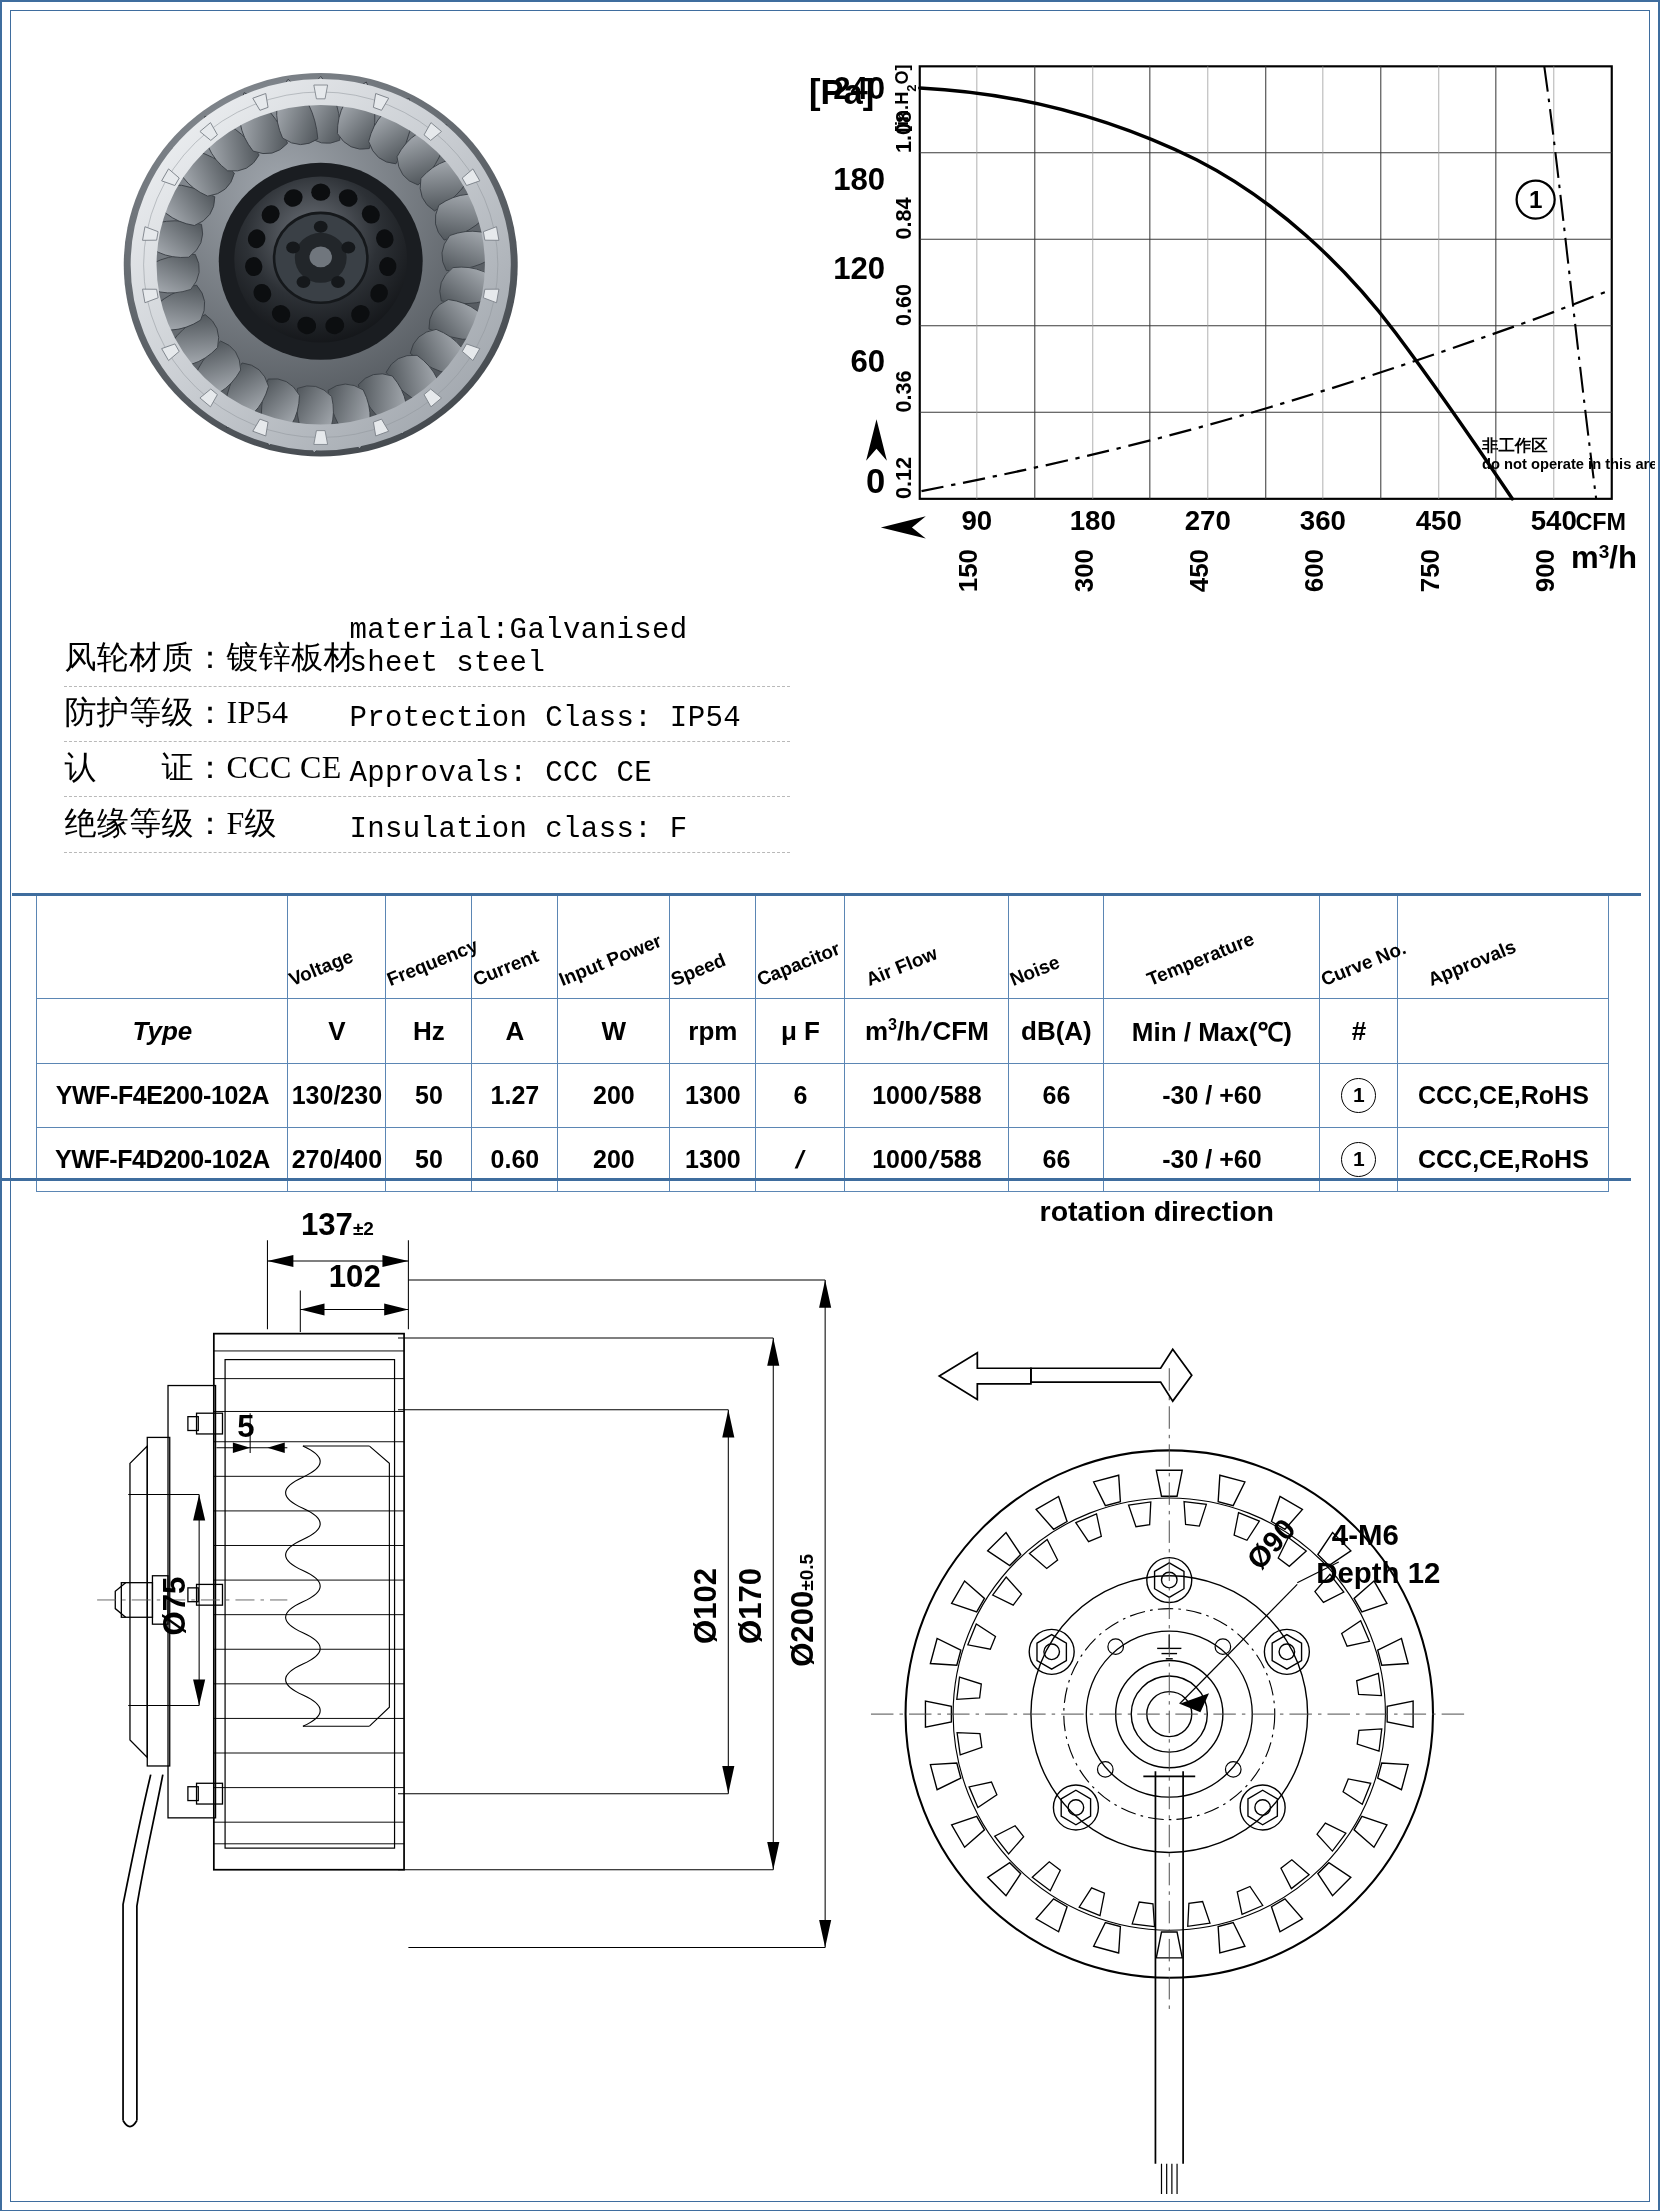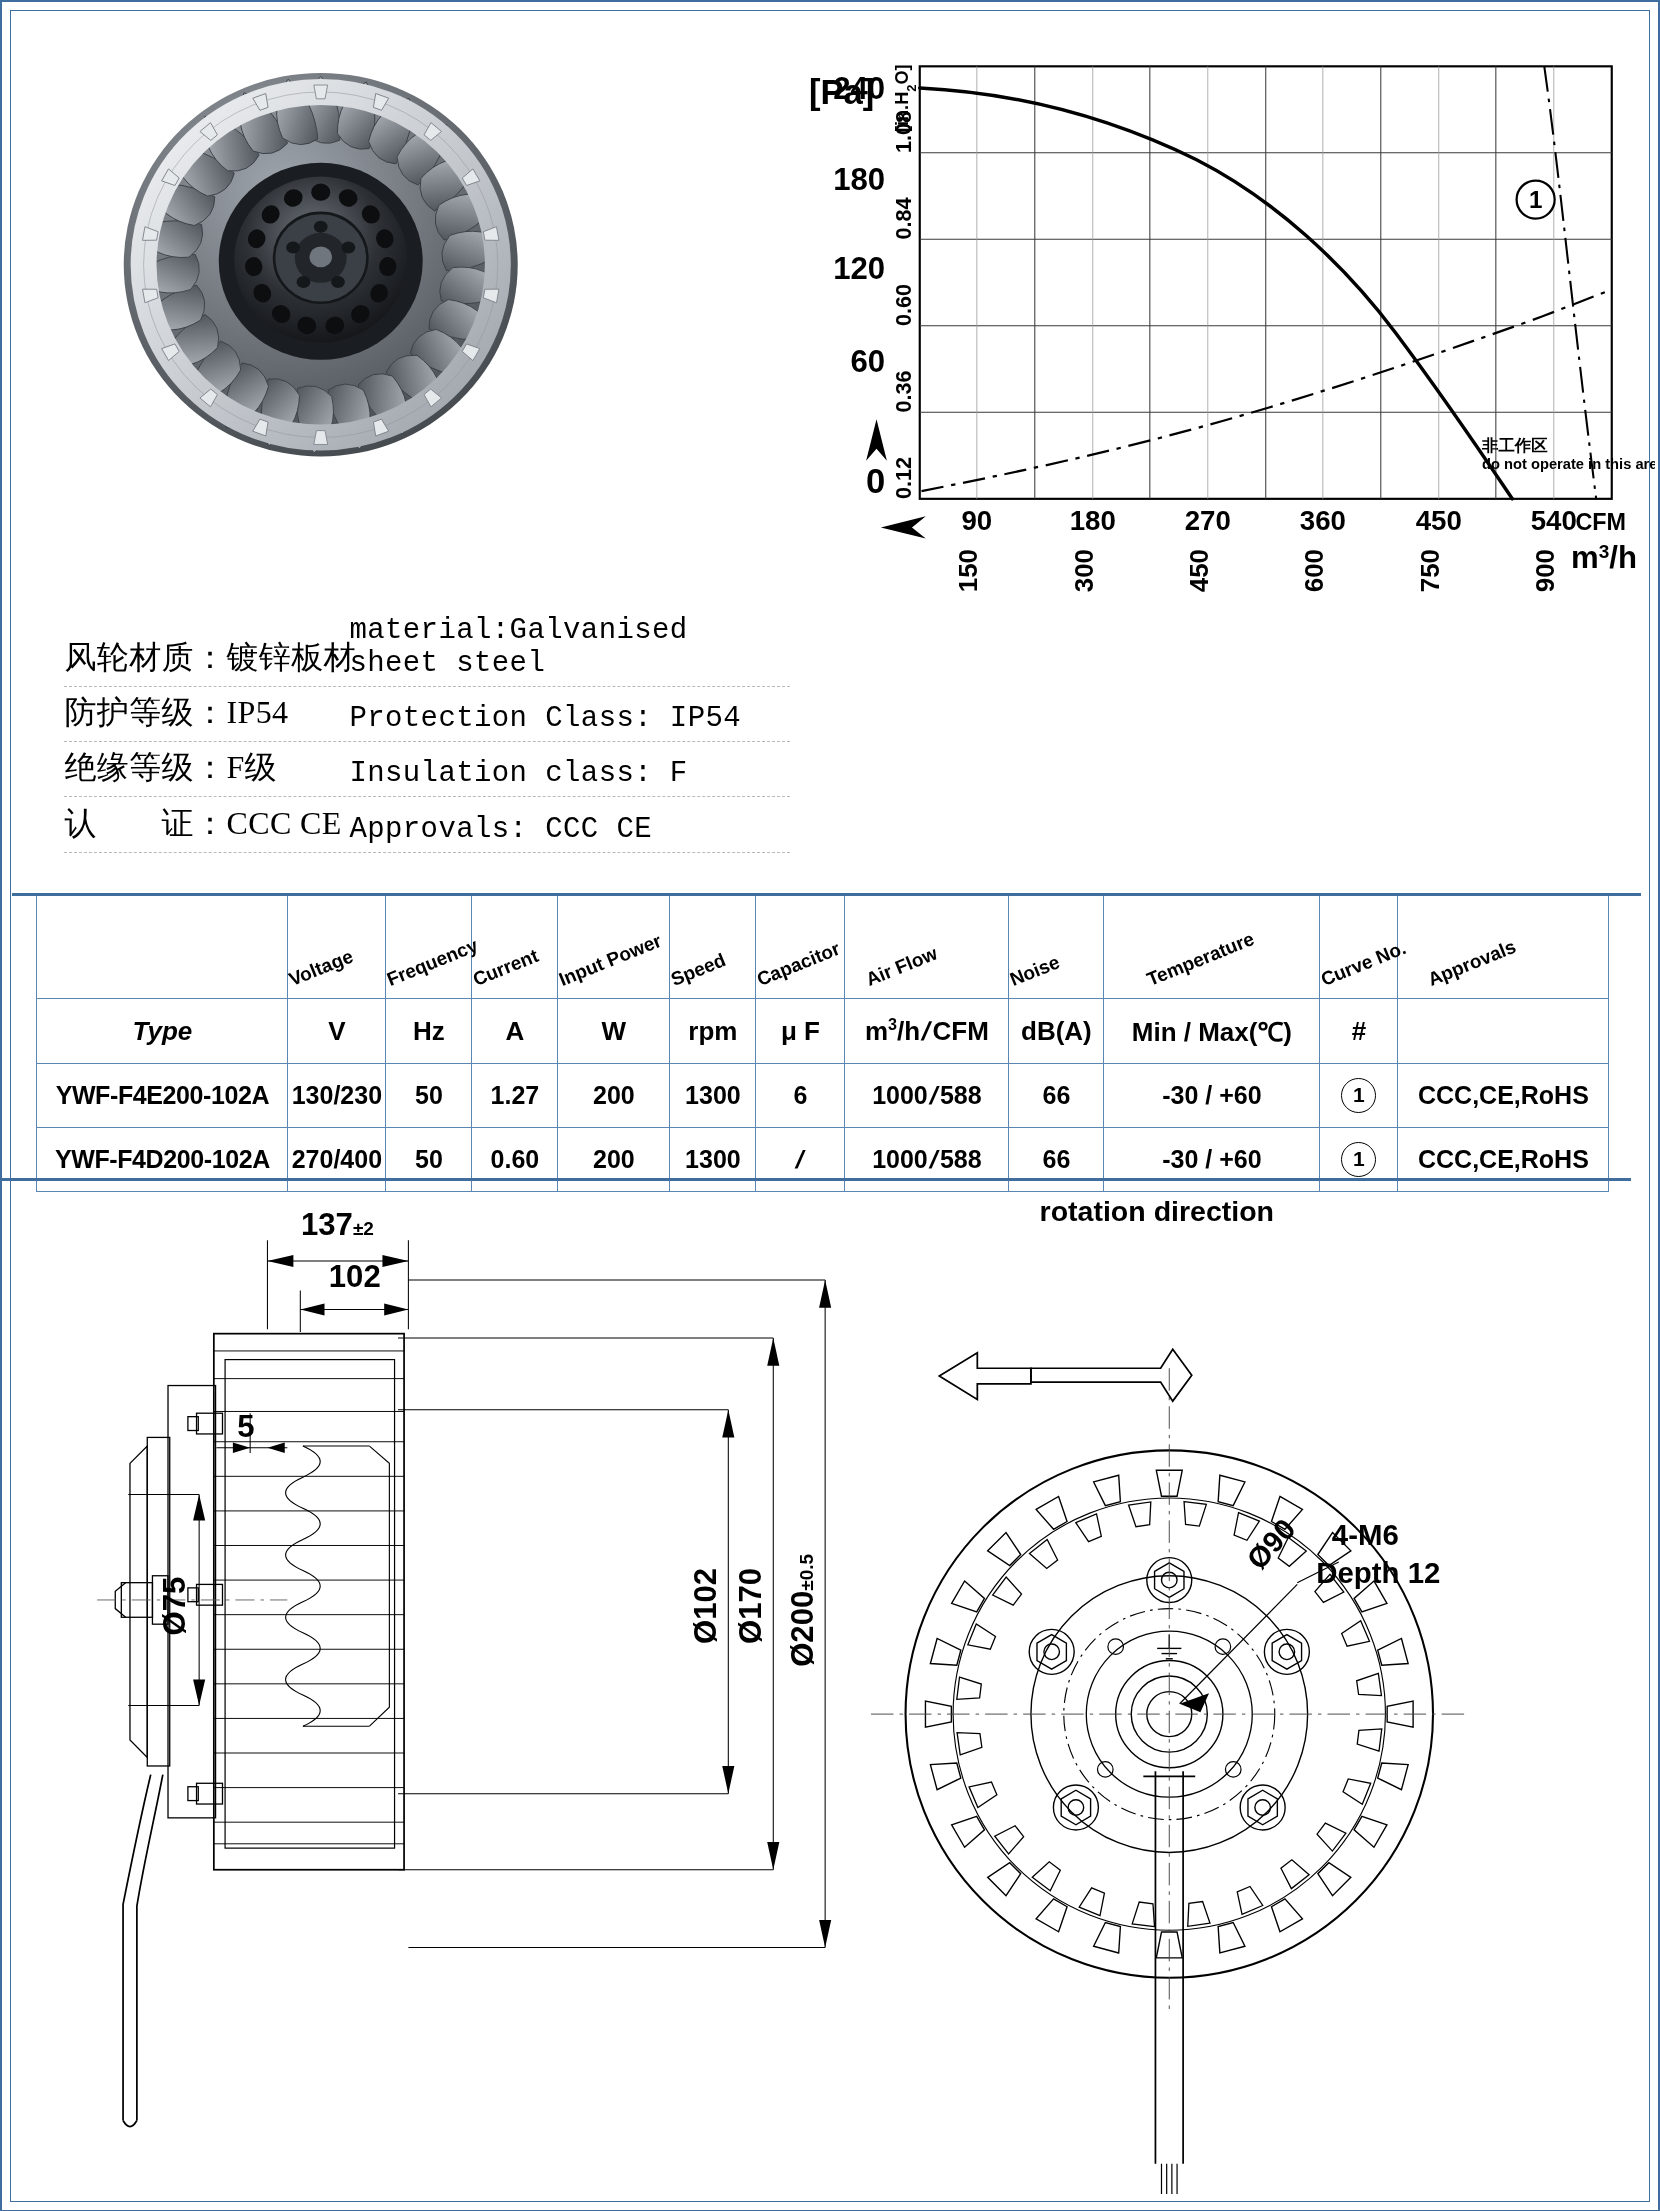--- a/index.html
+++ b/index.html
@@ -297,26 +297,26 @@
     <div class="spec">
       <div class="spec-row">
         <span class="spec-cn">风轮材质：镀锌板材</span>
         <span class="spec-en">material:Galvanised sheet steel</span>
       </div>
       <div class="spec-row">
         <span class="spec-cn">防护等级：IP54</span>
         <span class="spec-en">Protection Class: IP54</span>
       </div>
       <div class="spec-row">
+        <span class="spec-cn">认　　证：CCC CE</span>
+        <span class="spec-en">Approvals: CCC  CE</span>
+      </div>
+      <div class="spec-row">
         <span class="spec-cn">绝缘等级：F级</span>
         <span class="spec-en">Insulation class: F</span>
-      </div>
-      <div class="spec-row">
-        <span class="spec-cn">认　　证：CCC CE</span>
-        <span class="spec-en">Approvals: CCC  CE</span>
       </div>
     </div>
 
     <div class="chart">
       <svg width="865" height="865" viewBox="0 0 1000 1000">
 
         <g stroke="#000" fill="none">
           <rect x="150" y="42" width="800" height="500" stroke-width="2.5"></rect>
         </g>
 

